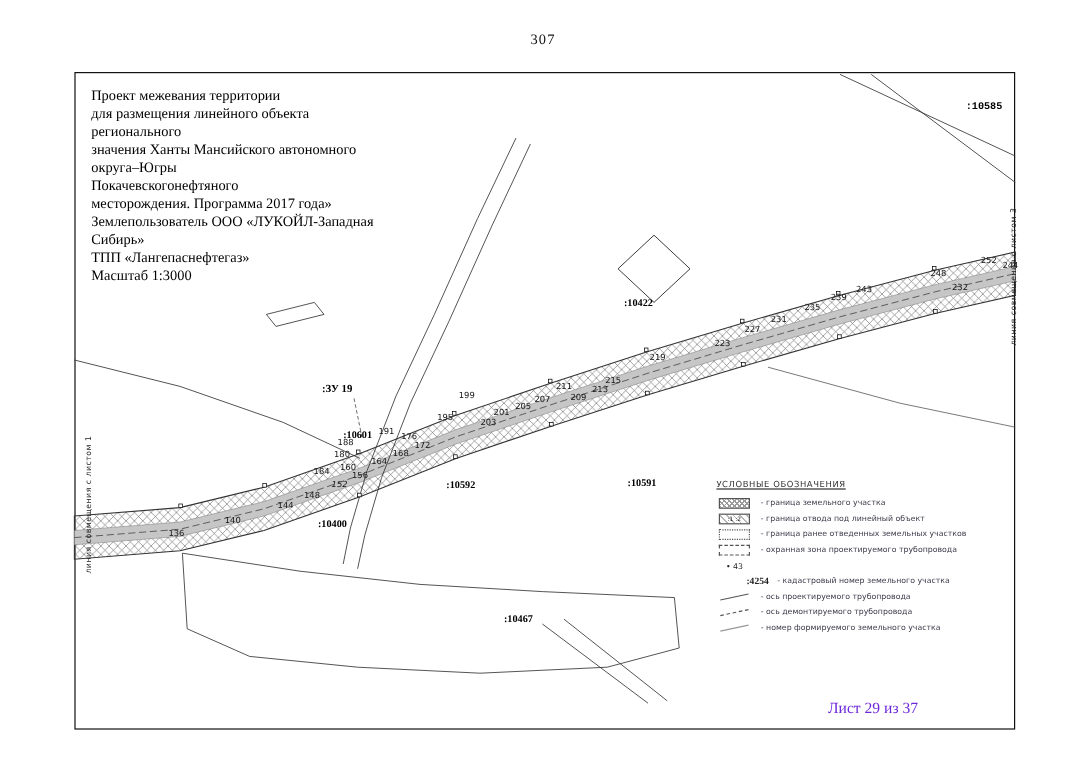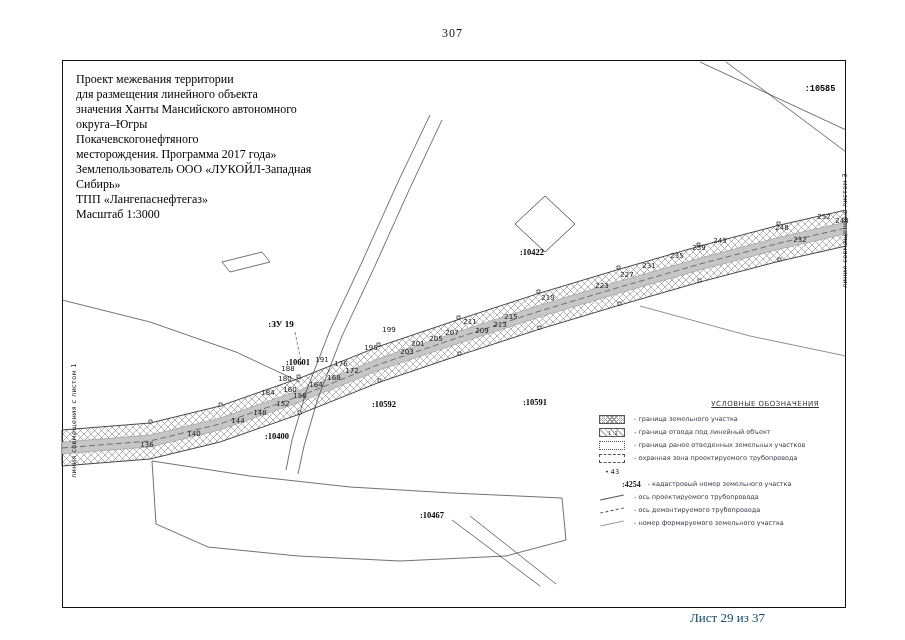--- a/index.html
+++ b/index.html
@@ -12,36 +12,36 @@
         font:12px/15px "Liberation Serif",serif;color:#000;}
   .title-block div{white-space:nowrap;}
   .map-label{position:absolute;transform:translate(-50%,-50%);white-space:nowrap;
         font:7px "DejaVu Sans",sans-serif;color:#151515;}
   .map-label.cad{font:bold 8.5px "Liberation Serif",serif;color:#000;}
   .map-label.zu{font:bold 9px "Liberation Serif",serif;color:#000;}
   .vlabel{position:absolute;font:6.5px "DejaVu Sans",sans-serif;color:#222;
         transform-origin:0 0;transform:rotate(-90deg);white-space:nowrap;letter-spacing:.4px;}
   .legend{position:absolute;left:597px;top:400px;width:222px;color:#3a3a4a;}
   .legend-title{font:7px "DejaVu Sans",sans-serif;text-decoration:underline;
-        letter-spacing:.5px;margin-bottom:7px;color:#333;text-align:right;}
+        letter-spacing:.5px;margin-bottom:7px;color:#333;}
   .legend-row{display:flex;align-items:flex-start;gap:7px;margin-bottom:4px;
         font:6.5px/1.3 "DejaVu Sans",sans-serif;}
   .lsym{flex:0 0 30px;display:flex;align-items:center;justify-content:center;min-height:9px;}
   .sym-rect{width:26px;height:9px;border:1px solid #555;box-sizing:border-box;
         background:
          repeating-linear-gradient(45deg,#9a9a9a 0 1px,transparent 1px 3px),
          repeating-linear-gradient(-45deg,#9a9a9a 0 1px,transparent 1px 3px);}
   .sym-rect.light{background:repeating-linear-gradient(45deg,#b5b5b5 0 1px,transparent 1px 4px);}
   .sym-rect.dotted{border-style:dotted;background:none;}
   .sym-rect.dashed{border-style:dashed;background:none;}
   .sym-text{font:6.5px "DejaVu Sans",sans-serif;color:#222;}
   .sym-text.big{font:bold 8px "Liberation Serif",serif;padding-left:25px;}
   .sym-line{width:24px;height:0;border-top:1px solid #555;transform:rotate(-12deg);}
   .sym-line.dashed{border-top-style:dashed;}
-  .sheet-label{position:absolute;left:690px;top:610px;font:13px "Liberation Serif",serif;color:#0c4a6e;}
+  .sheet-label{position:absolute;left:690px;top:582px;font:13px "Liberation Serif",serif;color:#6d28d9;}
 </style>
 </head>
 <body>
 
 <div class="page">
 
   <div class="page-number">307</div>
 
   <svg class="map" width="905" height="640" viewBox="0 0 905 640">
     <defs>
@@ -99,20 +99,21 @@
       <rect x="538" y="326" width="3" height="3"></rect>
         <rect x="618" y="302" width="3" height="3"></rect>
       <rect x="698" y="279" width="3" height="3"></rect>
         <rect x="778" y="258" width="3" height="3"></rect>
     </g>
   </svg>
 
   <div class="title-block">
       <div>Проект межевания территории</div>
       <div>для размещения линейного объекта</div>
+      <div>регионального</div>
       <div>значения Ханты Мансийского автономного</div>
       <div>округа–Югры</div>
       <div>Покачевскогонефтяного</div>
       <div>месторождения. Программа 2017 года»</div>
       <div>Землепользователь ООО «ЛУКОЙЛ-Западная</div>
       <div>Сибирь»</div>
       <div>ТПП «Лангепаснефтегаз»</div>
       <div>Масштаб 1:3000</div>
     </div>
 

